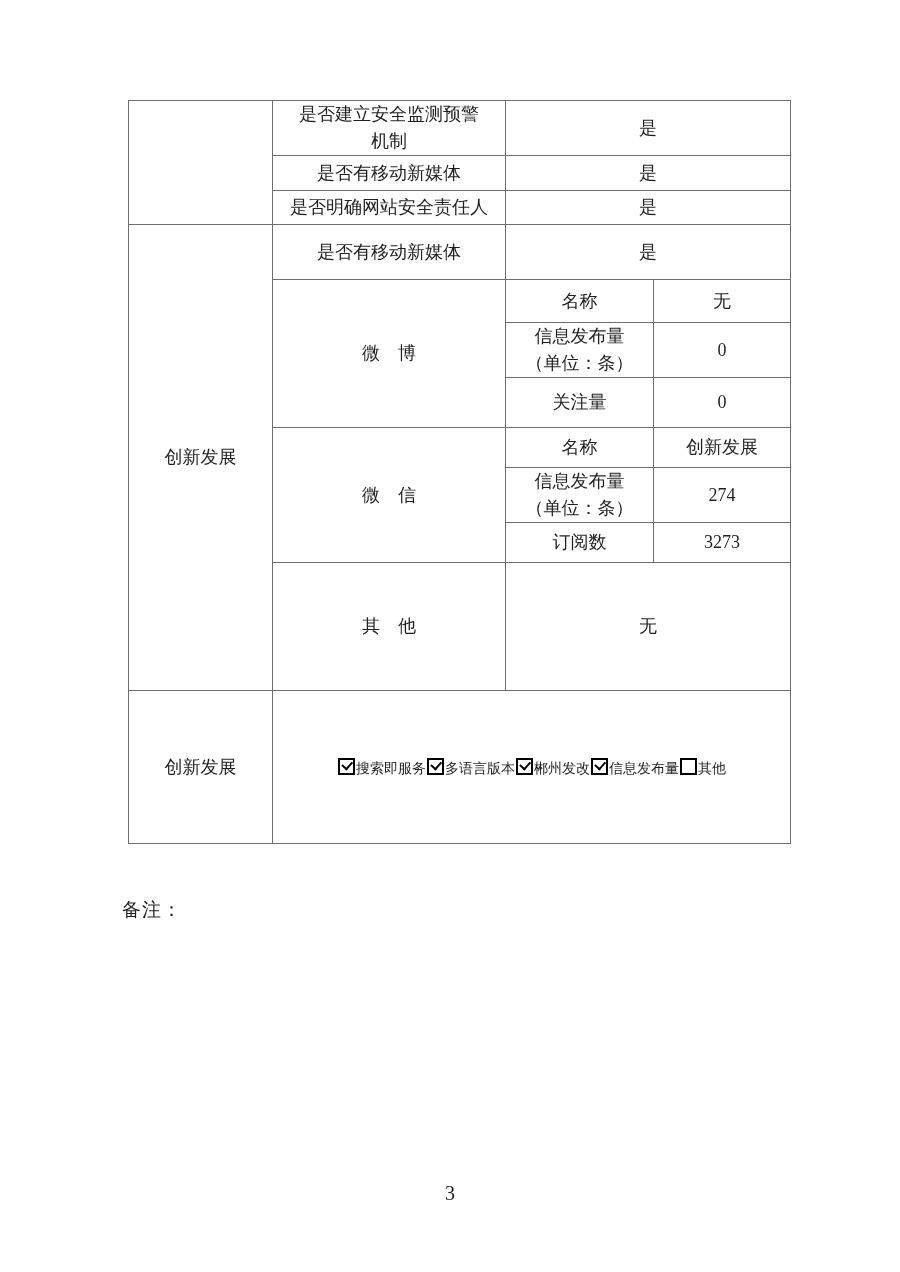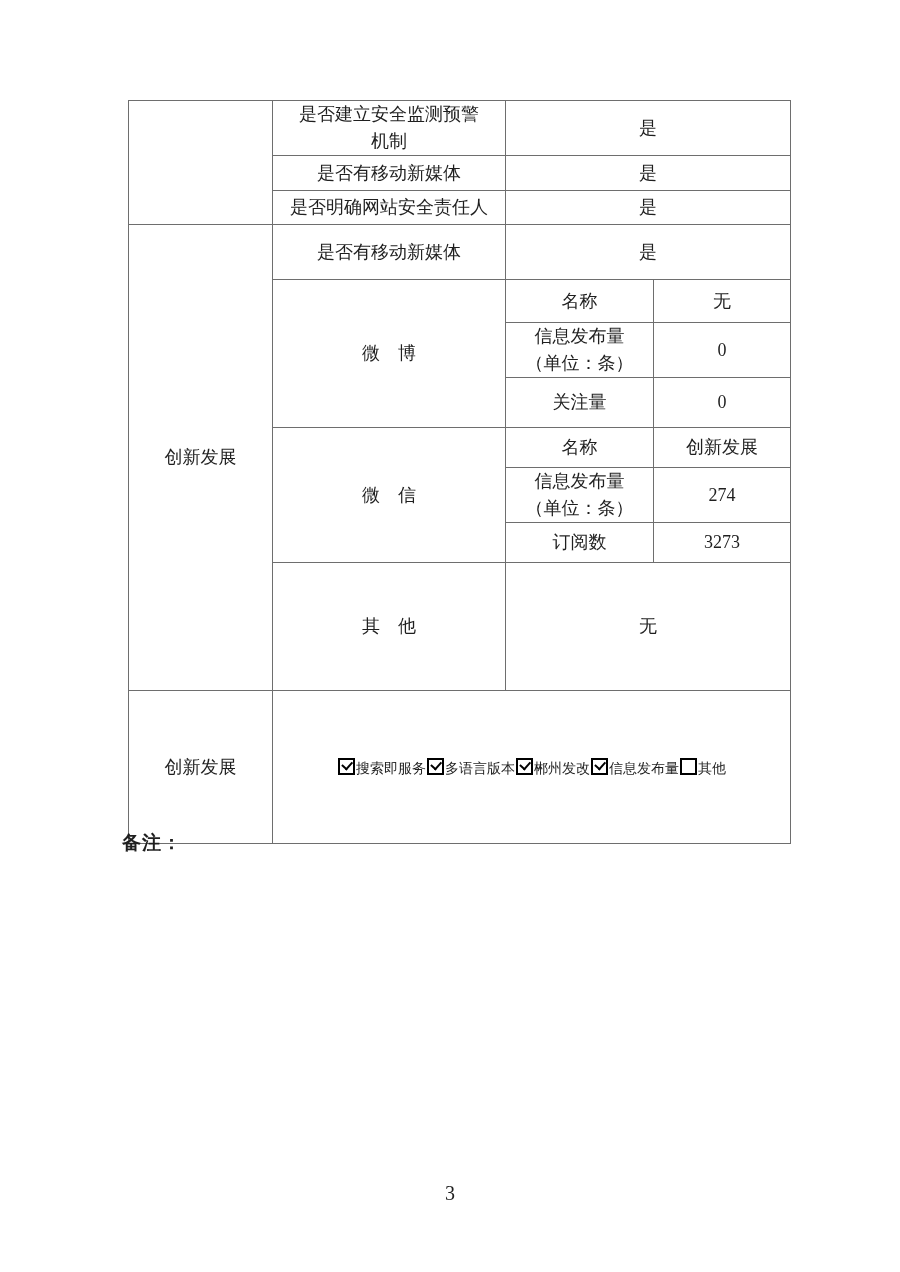--- a/index.html
+++ b/index.html
@@ -55,23 +55,23 @@
     border-bottom: 2.6px solid #000;
     transform: rotate(-48deg);
   }
   .cbx-label {
     font-size: 14px;
     color: #1f1f1f;
   }
   .notes {
     position: absolute;
     left: 122px;
-    top: 830px;
+    top: 897px;
     font-size: 19px;
-    font-weight: bold;
+    font-weight: normal;
     letter-spacing: 1px;
   }
   .pageno {
     position: absolute;
     top: 1182px;
     left: 0;
     width: 900px;
     text-align: center;
     font-size: 20px;
   }

